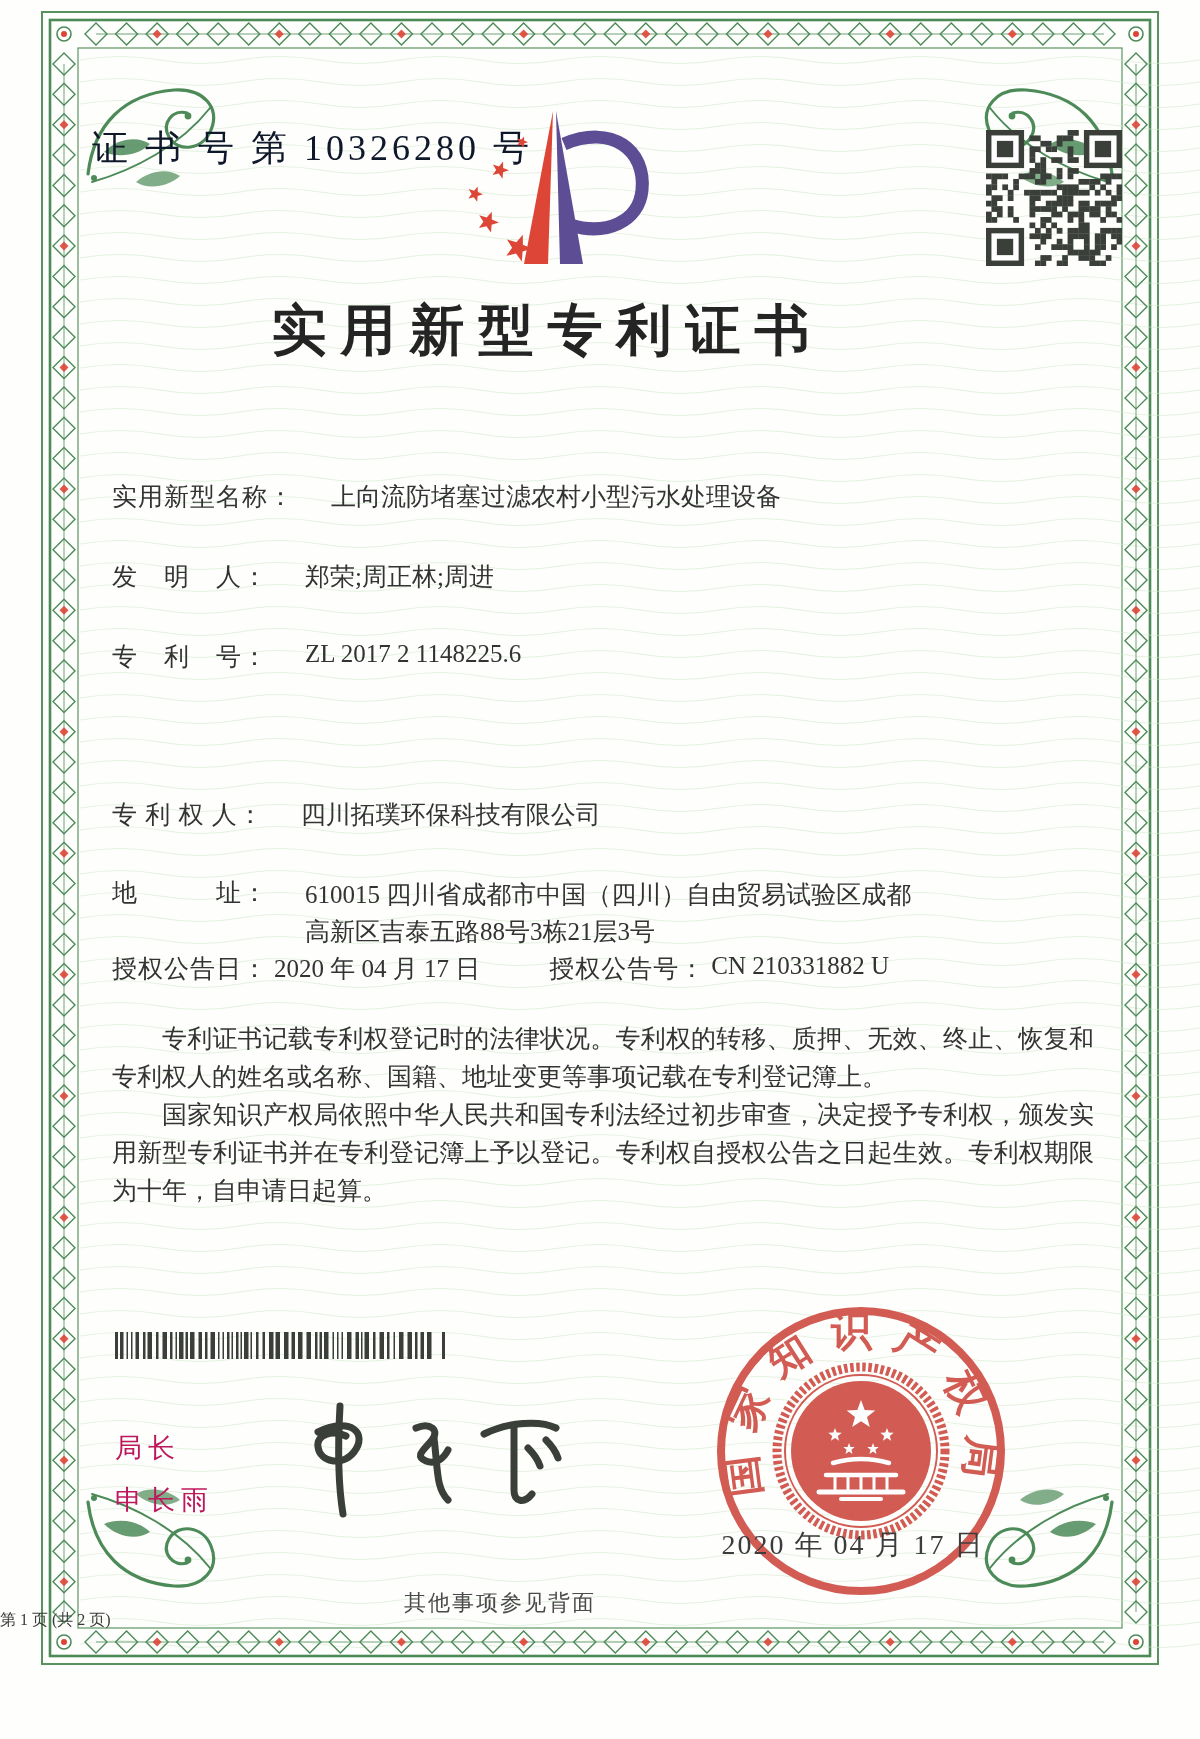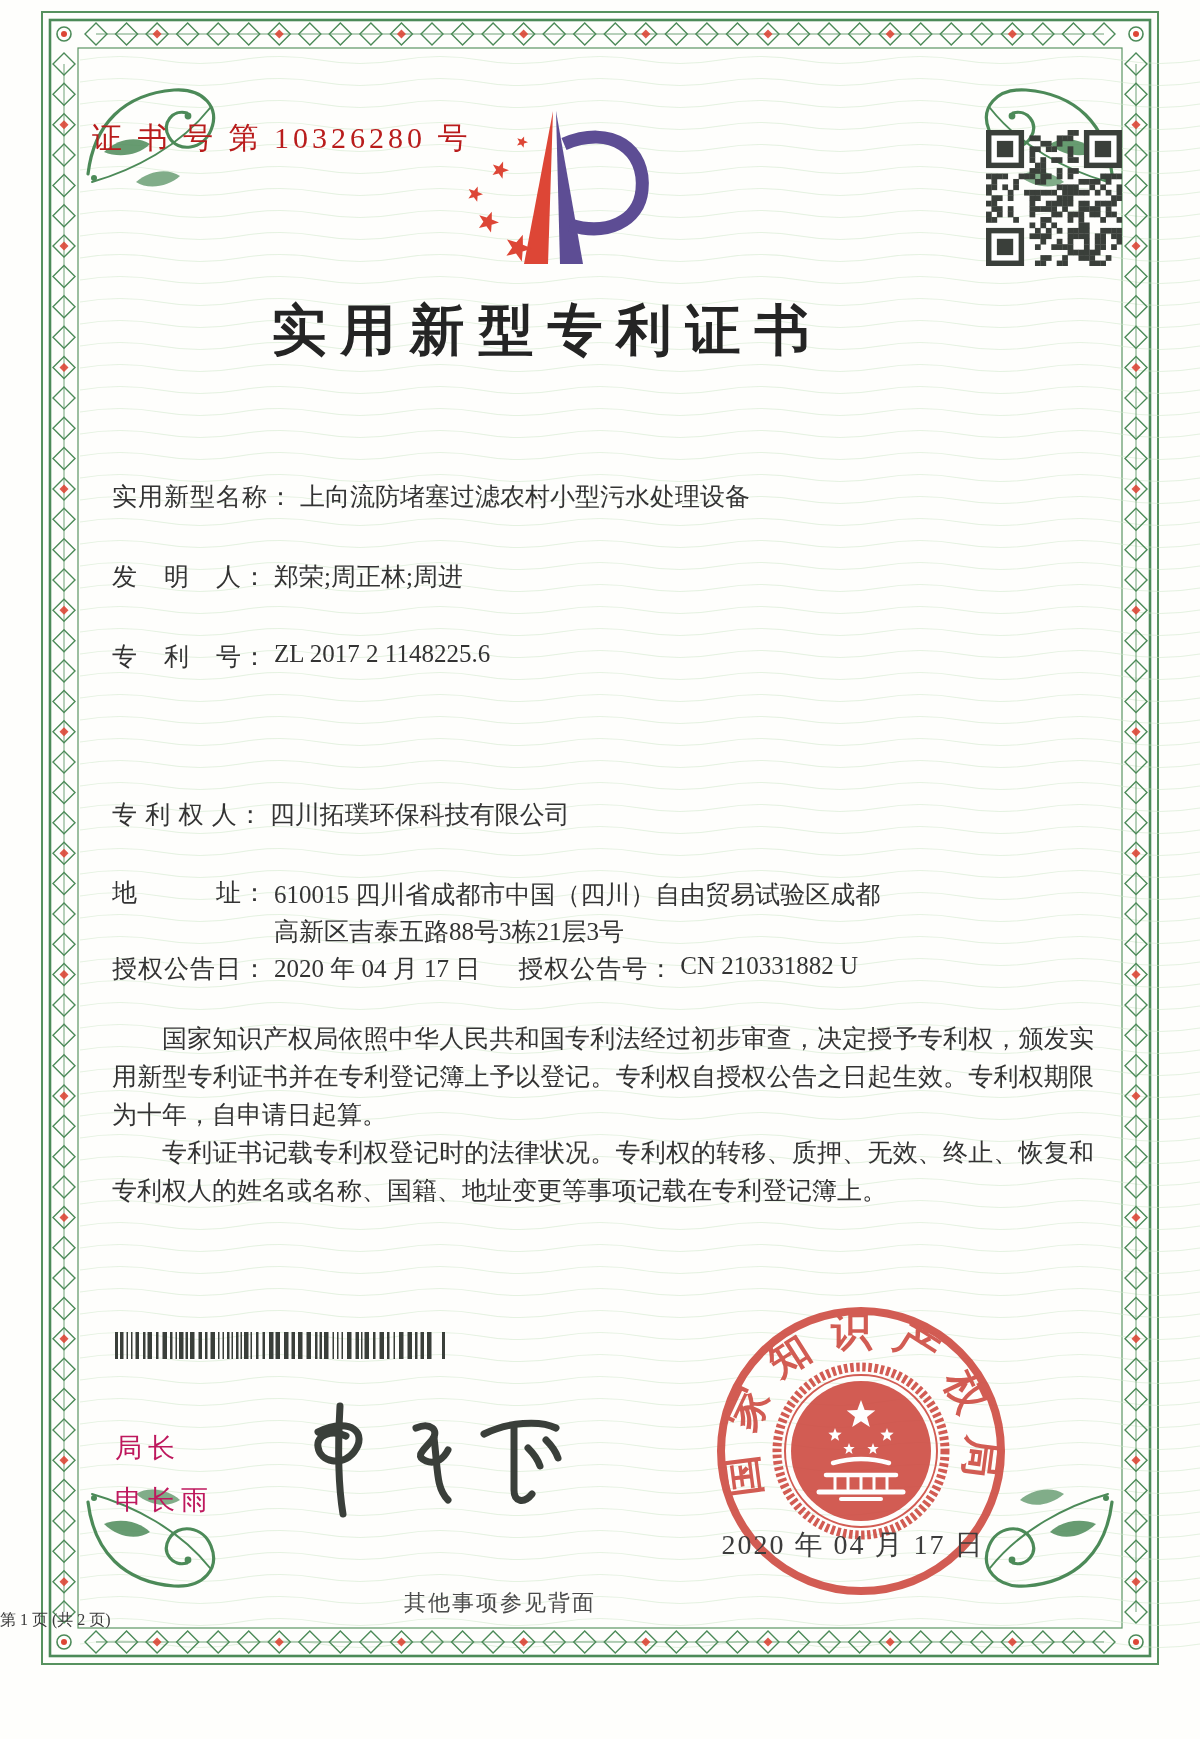--- a/index.html
+++ b/index.html
@@ -1,23 +1,23 @@
 <!DOCTYPE html>
 <html><head>
 <meta charset="utf-8">
 <style>
   html,body{margin:0;padding:0;background:#ffffff;}
   .page{position:relative;width:1200px;height:1739px;background:#fefefc;overflow:hidden;
         font-family:"Liberation Serif","DejaVu Serif",serif;color:#2e2e2e;}
   .abs{position:absolute;}
   svg{display:block;}
-  .cert-no{position:absolute;left:92px;top:118px;font-size:30px;letter-spacing:4px;color:#b91c1c;}
+  .cert-no{position:absolute;left:92px;top:124px;font-size:36px;letter-spacing:4px;color:#0f172a;}
   .cert-title{position:absolute;left:0;top:294px;width:1095px;text-align:center;
               font-size:55px;font-weight:bold;letter-spacing:14px;color:#242424;}
-  .frow{position:absolute;left:112px;width:985px;display:flex;font-size:25px;color:#333;}
+  .frow{position:absolute;left:112px;width:985px;display:flex;font-size:25px;color:#333;gap:31px;}
   .flabel{flex:none;letter-spacing:1px;}
   .fvalue{margin-left:6px;}
   .fvalue .vline{display:block;line-height:37px;}
   .pair{display:flex;}
   .paras{position:absolute;left:112px;width:982px;top:1020px;font-size:25px;line-height:38px;
          text-align:justify;color:#333;}
   .paras p{margin:0;text-indent:2em;}
   .sig-label{position:absolute;left:115px;font-size:27px;letter-spacing:6px;color:#be185d;
              font-family:"Liberation Sans","DejaVu Sans",sans-serif;}
   .seal-date{position:absolute;left:688px;top:1526px;width:330px;text-align:center;
@@ -624,22 +624,22 @@
         <span class="flabel">授权公告日：</span>
         <span class="fvalue">2020 年 04 月 17 日</span>
       </span>
       <span class="pair" style="margin-left:38px">
         <span class="flabel">授权公告号：</span>
         <span class="fvalue">CN 210331882 U</span>
       </span>
     </div>
 
     <div class="paras">
+      <p>专利证书记载专利权登记时的法律状况。专利权的转移、质押、无效、终止、恢复和专利权人的姓名或名称、国籍、地址变更等事项记载在专利登记簿上。</p>
       <p>国家知识产权局依照中华人民共和国专利法经过初步审查，决定授予专利权，颁发实用新型专利证书并在专利登记簿上予以登记。专利权自授权公告之日起生效。专利权期限为十年，自申请日起算。</p>
-      <p>专利证书记载专利权登记时的法律状况。专利权的转移、质押、无效、终止、恢复和专利权人的姓名或名称、国籍、地址变更等事项记载在专利登记簿上。</p>
     </div>
 
     <svg class="abs" id="barcode" style="left:115px;top:1332px;" width="332" height="27" viewBox="0 0 332 27">
         <rect x="0" y="0" width="3" height="27" fill="#3a3f3a"></rect>
         <rect x="5" y="0" width="3.5" height="27" fill="#3a3f3a"></rect>
         <rect x="11.5" y="0" width="1.5" height="27" fill="#3a3f3a"></rect>
         <rect x="16" y="0" width="1.5" height="27" fill="#3a3f3a"></rect>
         <rect x="20.5" y="0" width="3.5" height="27" fill="#3a3f3a"></rect>
         <rect x="28" y="0" width="2.5" height="27" fill="#3a3f3a"></rect>
         <rect x="32.5" y="0" width="4.5" height="27" fill="#3a3f3a"></rect>

